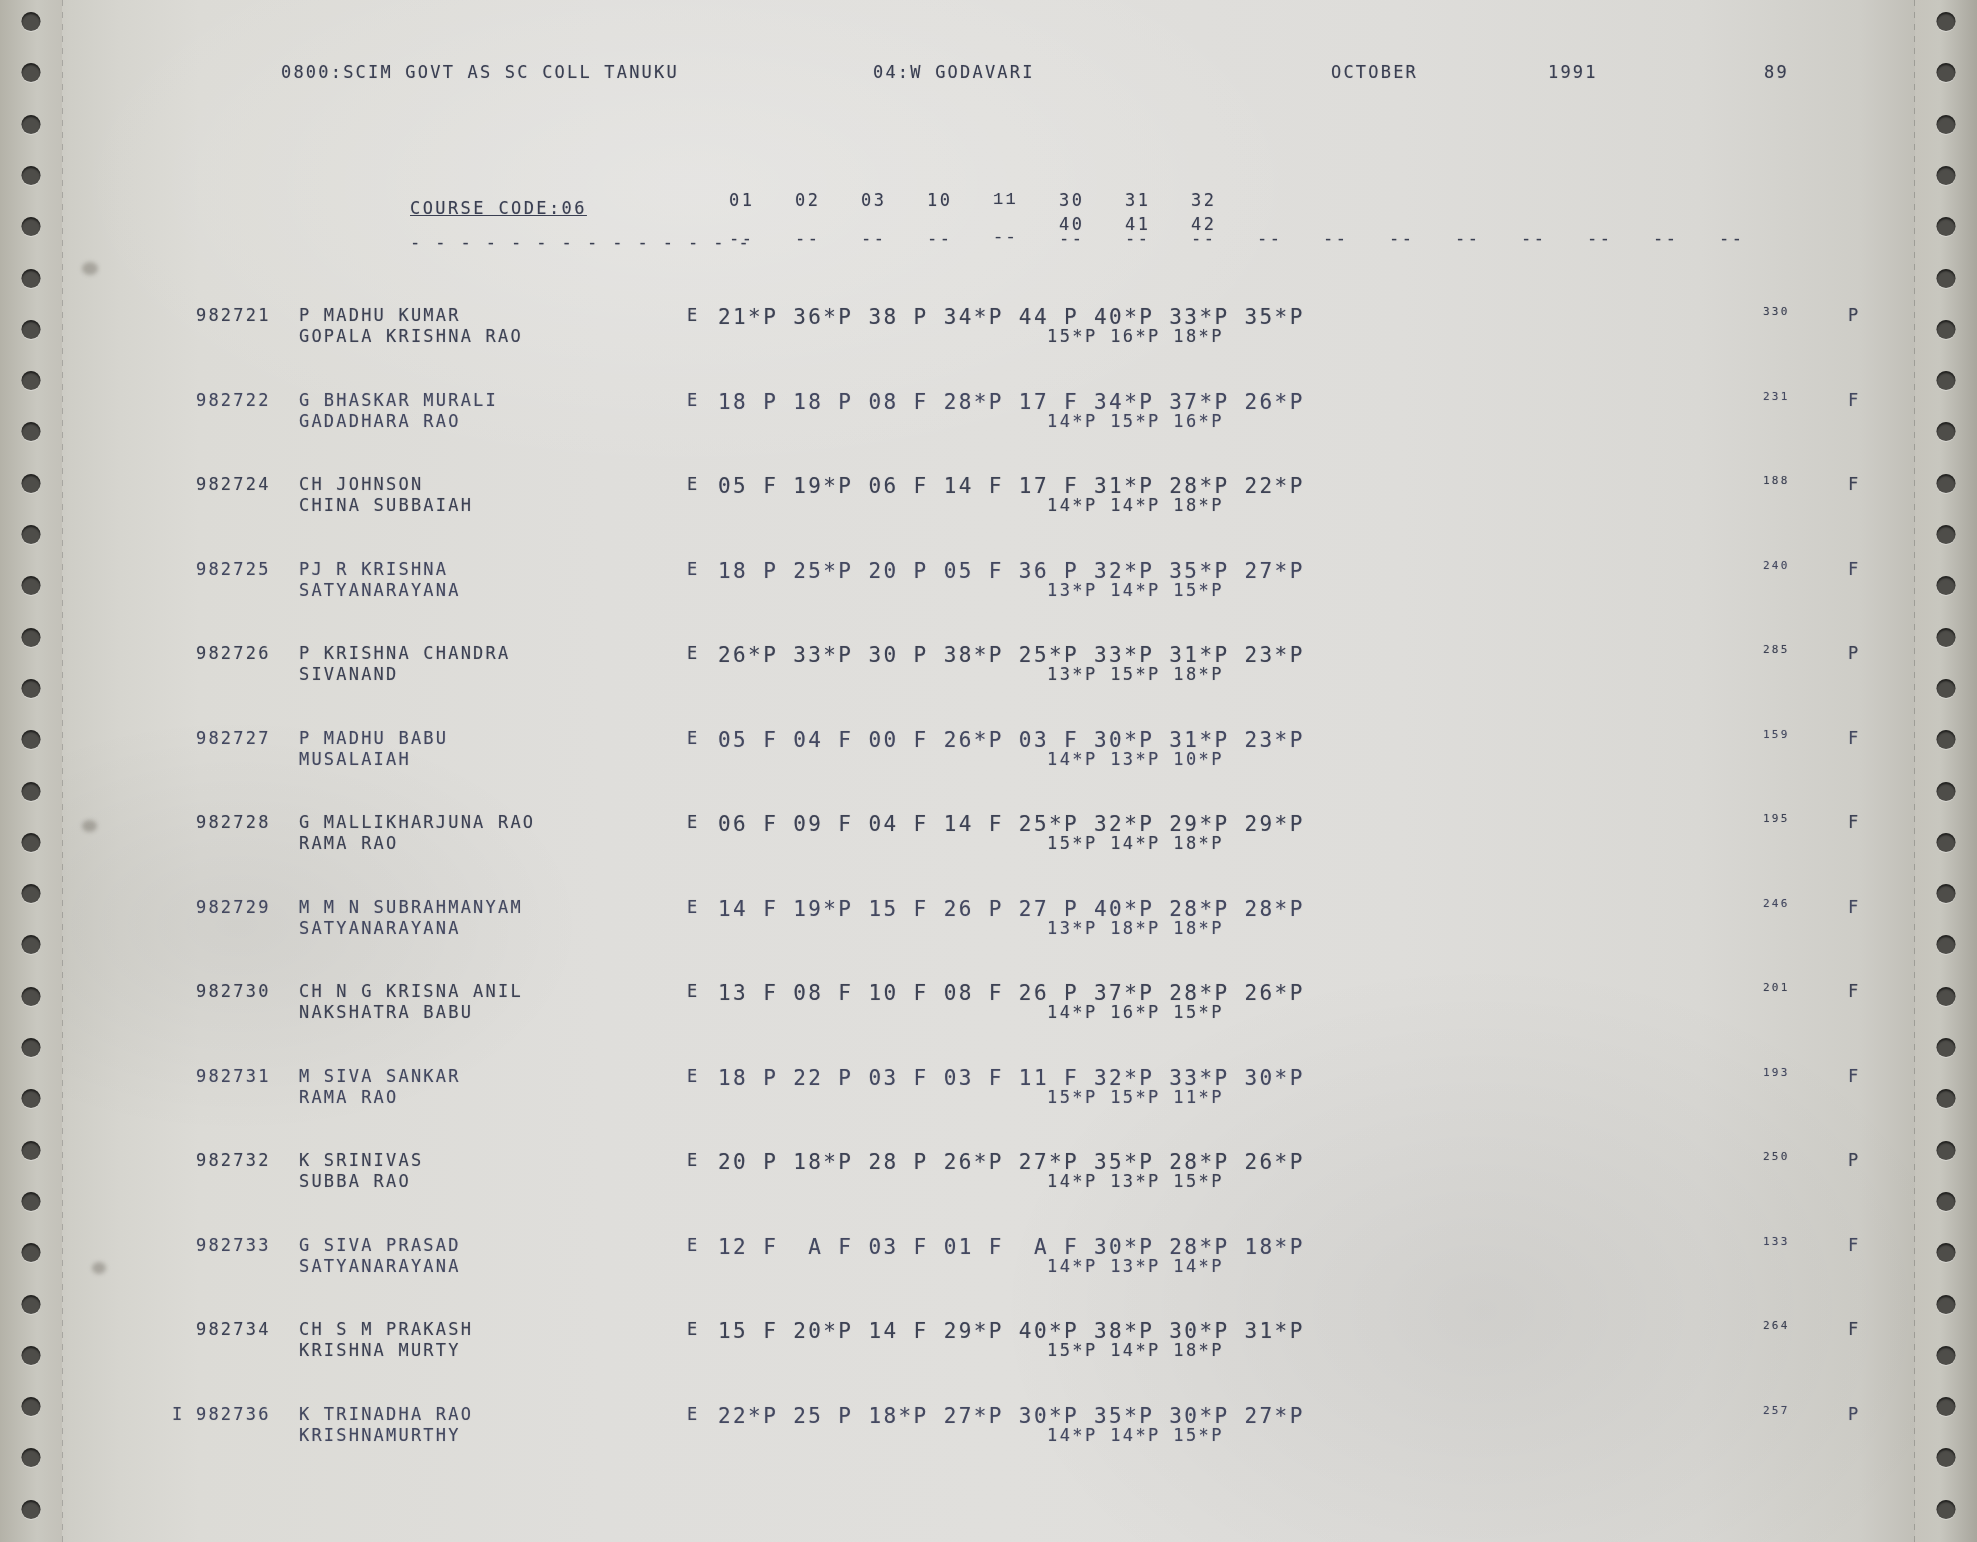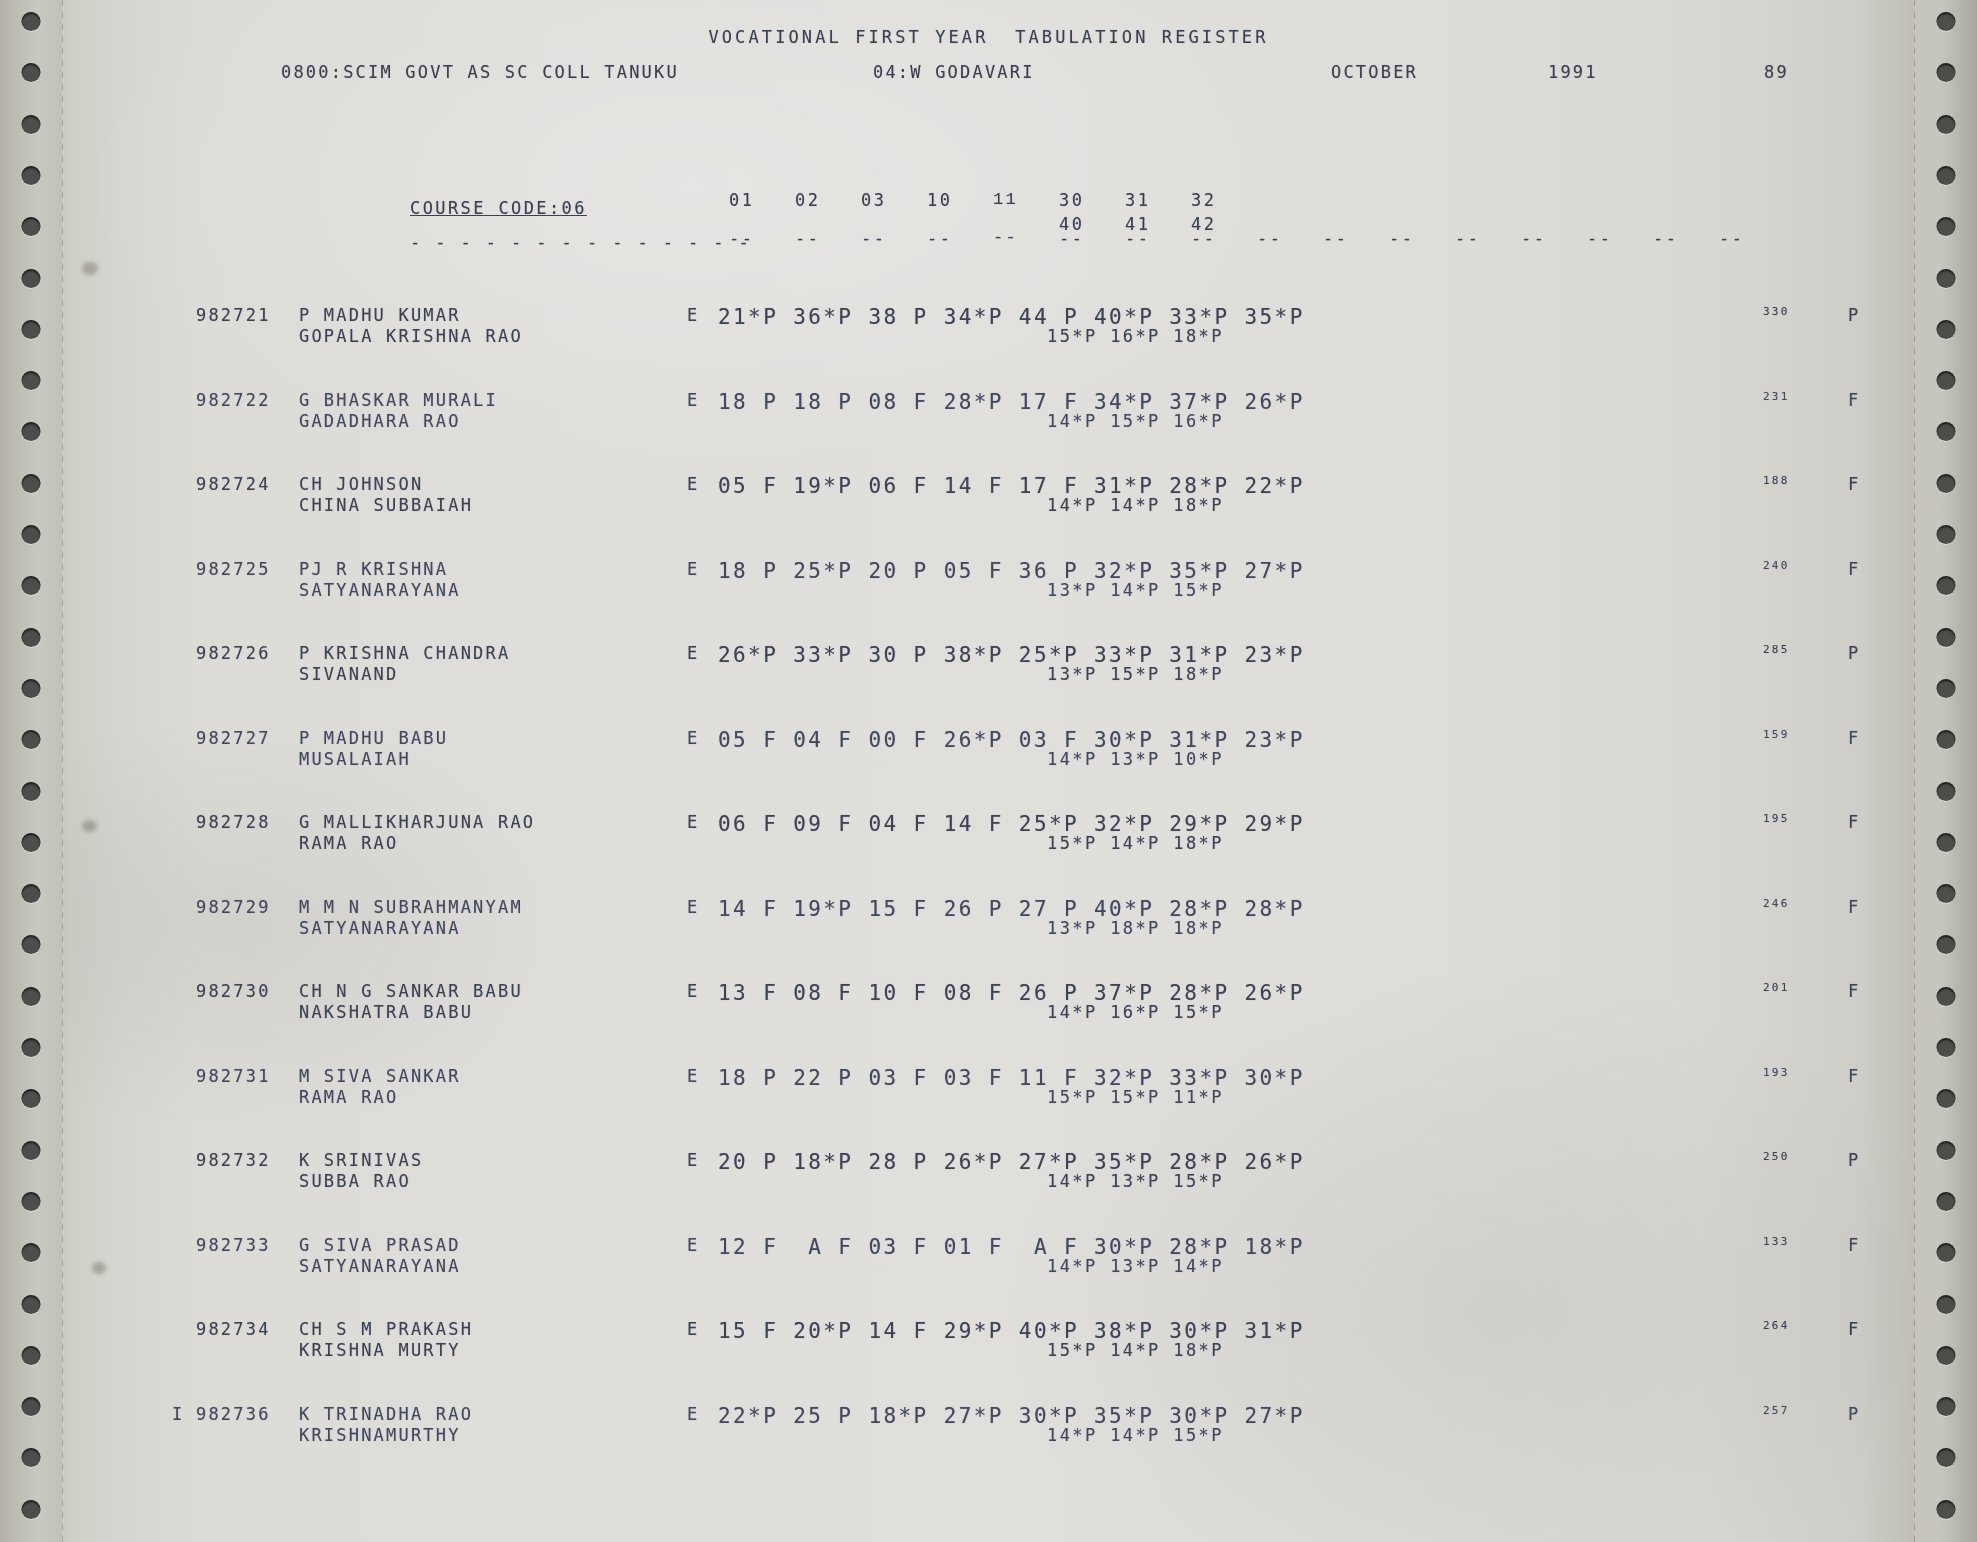--- a/index.html
+++ b/index.html
@@ -219,21 +219,20 @@
       <div class="hole" style="top: 1448.4px;"></div>
       <div class="hole" style="top: 1499.7px;"></div>
     </div>
   <div class="perf left"></div>
   <div class="perf right"></div>
 
   <div class="smudge" style="left:82px;  top:262px; width:16px; height:13px;"></div>
   <div class="smudge" style="left:82px;  top:820px; width:15px; height:12px;"></div>
   <div class="smudge" style="left:92px;  top:1262px; width:14px; height:12px;"></div>
 
-  <div class="print" id="report-title">VOCATIONAL FIRST YEAR  TABULATION REGISTER</div>
 
   <div class="print hdr-line" id="college-name">0800:SCIM GOVT AS SC COLL TANUKU</div>
   <div class="print hdr-line" id="district-name">04:W GODAVARI</div>
   <div class="print hdr-line" id="month-label">OCTOBER</div>
   <div class="print hdr-line" id="year-label">1991</div>
   <div class="print hdr-line" id="page-number">89</div>
 
   <div class="print" id="course-code">COURSE CODE:06</div>
   <div class="print" id="course-rule">- - - - - - - - - - - - - -</div>
 
@@ -352,21 +351,21 @@
         <div class="print rec-father">SATYANARAYANA</div>
         <div class="print rec-medium">E</div>
         <div class="print rec-marks1">14 F 19*P 15 F 26 P 27 P 40*P 28*P 28*P</div>
         <div class="print rec-marks2">13*P 18*P 18*P</div>
         <div class="print rec-total">246</div>
         <div class="print rec-result">F</div>
       </div>
       <div class="record">
         <div class="print rec-flag"></div>
         <div class="print rec-rollno">982730</div>
-        <div class="print rec-name">CH N G SANKAR BABU</div>
+        <div class="print rec-name">CH N G KRISNA ANIL</div>
         <div class="print rec-father">NAKSHATRA BABU</div>
         <div class="print rec-medium">E</div>
         <div class="print rec-marks1">13 F 08 F 10 F 08 F 26 P 37*P 28*P 26*P</div>
         <div class="print rec-marks2">14*P 16*P 15*P</div>
         <div class="print rec-total">201</div>
         <div class="print rec-result">F</div>
       </div>
       <div class="record">
         <div class="print rec-flag"></div>
         <div class="print rec-rollno">982731</div>

